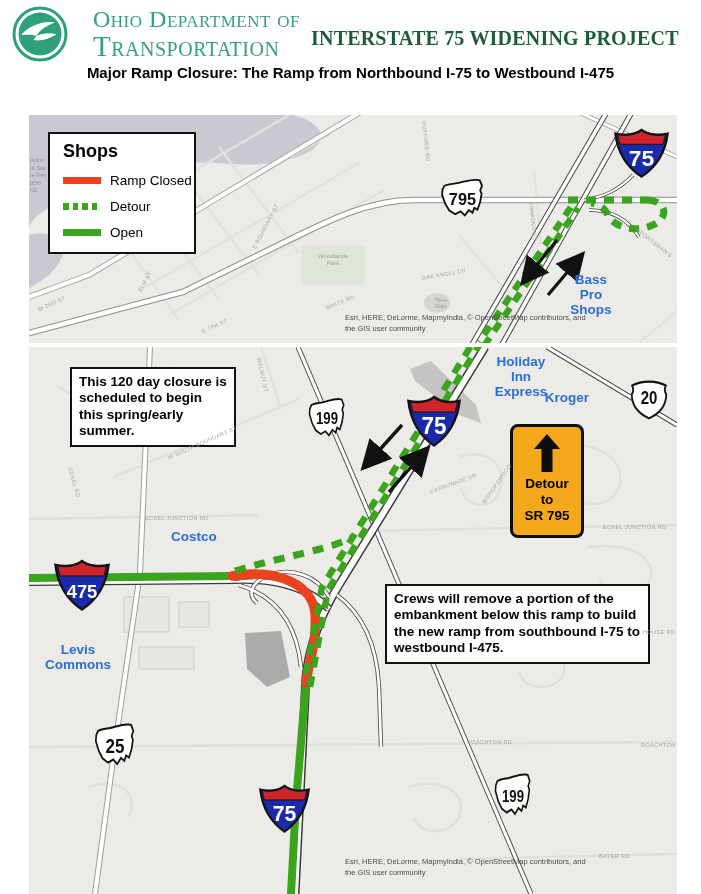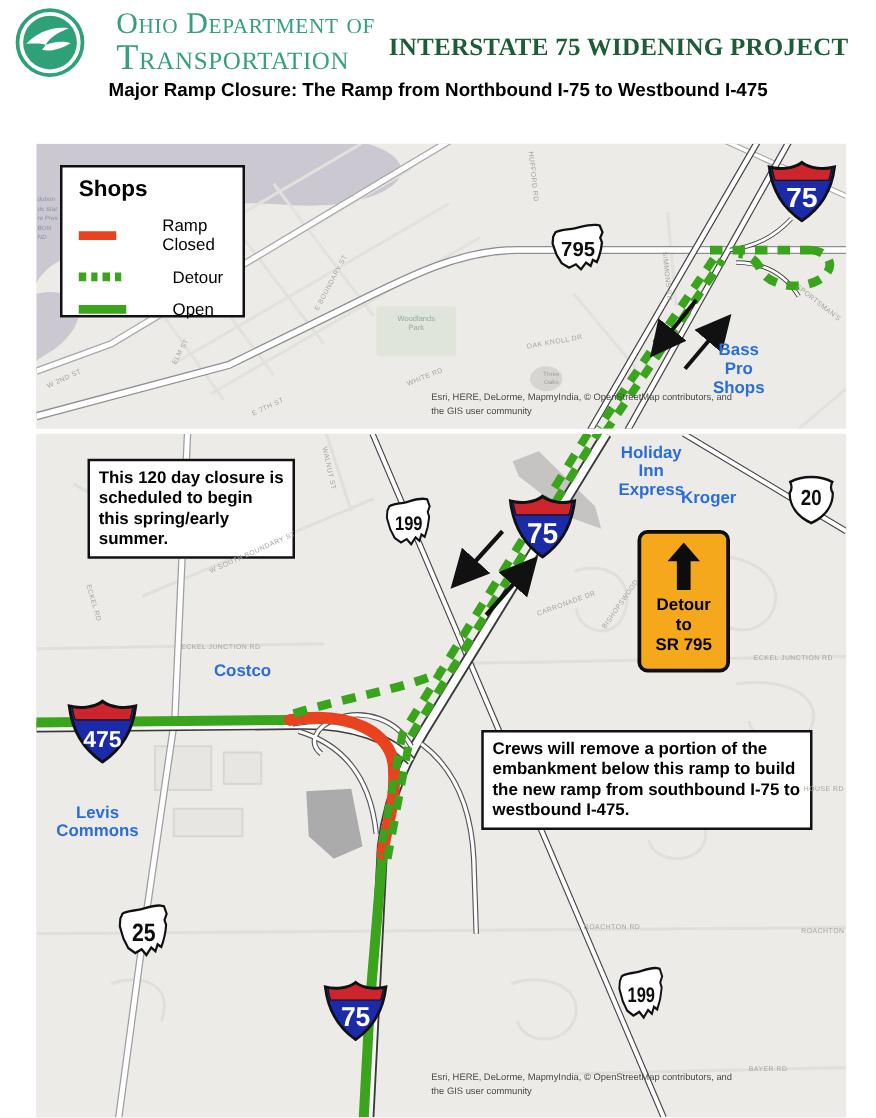--- a/index.html
+++ b/index.html
@@ -20,21 +20,21 @@
   
   .map{position:absolute;left:29px;width:648px;background:#ECEBE8;overflow:hidden;}
   .top-map{top:115px;height:228px;}
   .bottom-map{top:347px;height:547px;}
   svg.layer{position:absolute;left:0;top:0;}
 
   
   .legend{position:absolute;left:19px;top:17px;width:148px;height:122px;background:#fff;
           border:2px solid #111;box-sizing:border-box;padding:7px 0 0 13px;}
   .legend-title{font-size:18px;font-weight:bold;color:#000;}
-  .legend-row{display:flex;align-items:center;margin-top:11px;gap:28px;}
+  .legend-row{display:flex;align-items:center;margin-top:11px;}
   .legend-row .lab{font-size:13.5px;margin-left:9px;color:#000;}
   .sw-solid{width:38px;height:7px;}
   .sw-dash{display:flex;width:38px;height:7px;}
   .sw-dash i{display:block;width:7px;height:7px;margin-right:4px;}
 
   
   .callout{position:absolute;background:#fff;border:2px solid #111;box-sizing:border-box;
            font-weight:bold;font-size:13.5px;line-height:1.22;padding:5px 7px;color:#000;}
   #callout1{left:41px;top:20px;width:166px;}
   #callout2{left:356px;top:237px;width:265px;}

